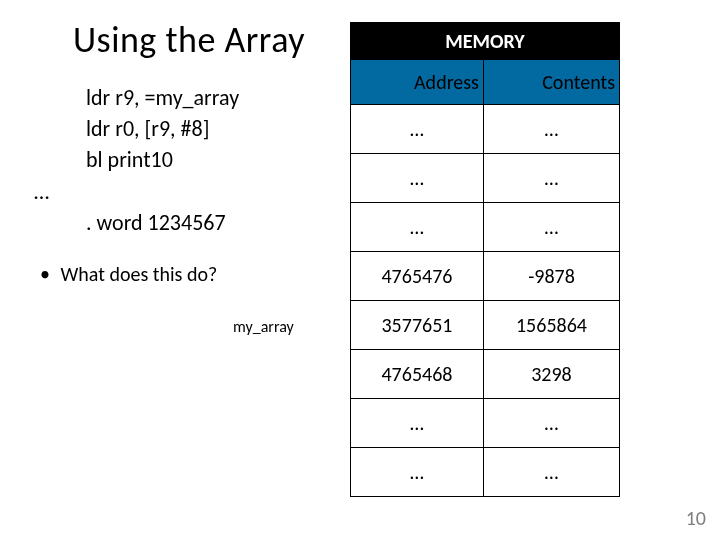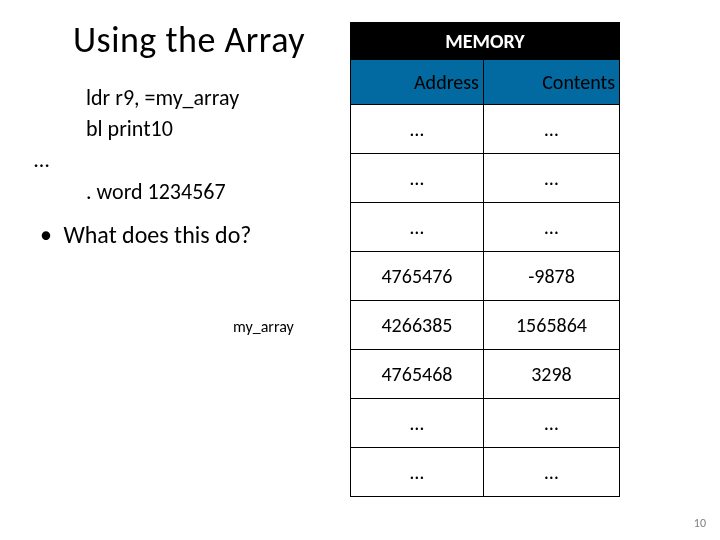--- a/index.html
+++ b/index.html
@@ -32,22 +32,22 @@
   .code-block {
     flex: 0 0 310px;
     font-size: 22px;
     line-height: 1.42;
     padding-left: 6px;
   }
   .code-indent {
     padding-left: 52px;
   }
   .bullet {
-    margin-top: 11px;
-    font-size: 24px;
+    margin-top: 22px;
+    font-size: 20px;
   }
   .bullet::before {
     content: "• ";
     margin-left: 6px;
     margin-right: 6px;
   }
   .mem-wrap {
     flex: 1;
     position: relative;
     display: flex;
@@ -88,35 +88,36 @@
     border: 1px solid #000;
     text-align: center;
     font-size: 20px;
     padding: 12px 4px;
     height: 46px;
   }
   .page-num {
     position: absolute;
     right: 14px;
     bottom: 10px;
-    font-size: 12px;
+    font-size: 20px;
     color: #7f7f7f;
   }
 </style>
 </head>
 <body>
 
 <div class="slide">
 
   <h1 class="title">Using the Array</h1>
 
   <div class="content-row">
 
     <div class="code-block">
       <div class="code-indent">ldr r9, =my_array</div>
+      <div class="code-indent">ldr r0, [r9, #8]</div>
       <div class="code-indent">bl print10</div>
       <div>…</div>
       <div class="code-indent">. word 1234567</div>
 
       <div class="bullet">What does this do?</div>
     </div>
 
     <div class="mem-wrap">
       <span class="arrow-label">my_array</span>
       <table class="mem">
@@ -138,21 +139,21 @@
         </tr>
         <tr>
           <td>…</td>
           <td>…</td>
         </tr>
         <tr>
           <td>4765476</td>
           <td>-9878</td>
         </tr>
         <tr>
-          <td>4266385</td>
+          <td>3577651</td>
           <td>1565864</td>
         </tr>
         <tr>
           <td>4765468</td>
           <td>3298</td>
         </tr>
         <tr>
           <td>…</td>
           <td>…</td>
         </tr>

